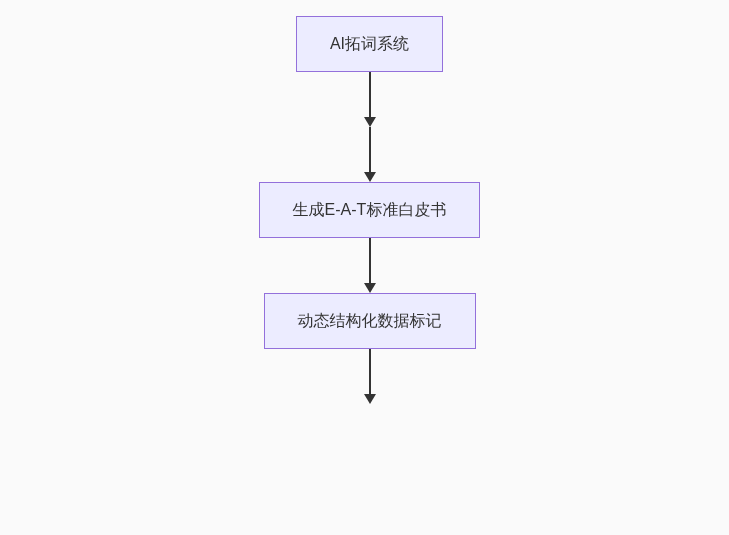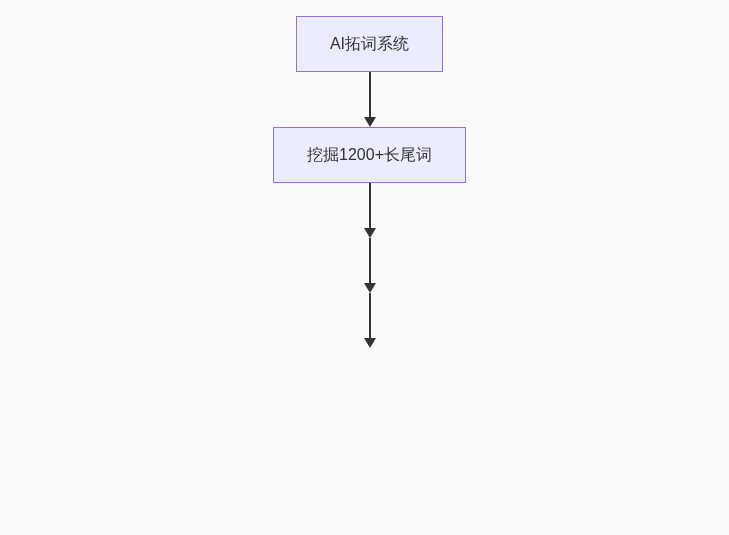--- a/index.html
+++ b/index.html
@@ -64,34 +64,37 @@
 <div class="flowchart">
   <div class="node">
     <span class="node-label">AI拓词系统</span>
   </div>
 
   <div class="edge">
     <div class="line"></div>
     <div class="arrowhead"></div>
   </div>
 
+
+  <div class="edge">
+    <div class="line"></div>
+    <div class="arrowhead"></div>
+  </div>
+
   <div class="node">
-    <span class="node-label">挖掘1200+长尾词</span>
+    <span class="node-label">生成E-A-T标准白皮书</span>
   </div>
 
   <div class="edge">
     <div class="line"></div>
     <div class="arrowhead"></div>
   </div>
 
-
-  <div class="edge">
-    <div class="line"></div>
-    <div class="arrowhead"></div>
+  <div class="node">
+    <span class="node-label">动态结构化数据标记</span>
   </div>
-
 
   <div class="edge">
     <div class="line"></div>
     <div class="arrowhead"></div>
   </div>
 
 </div>
 
 </body></html>

